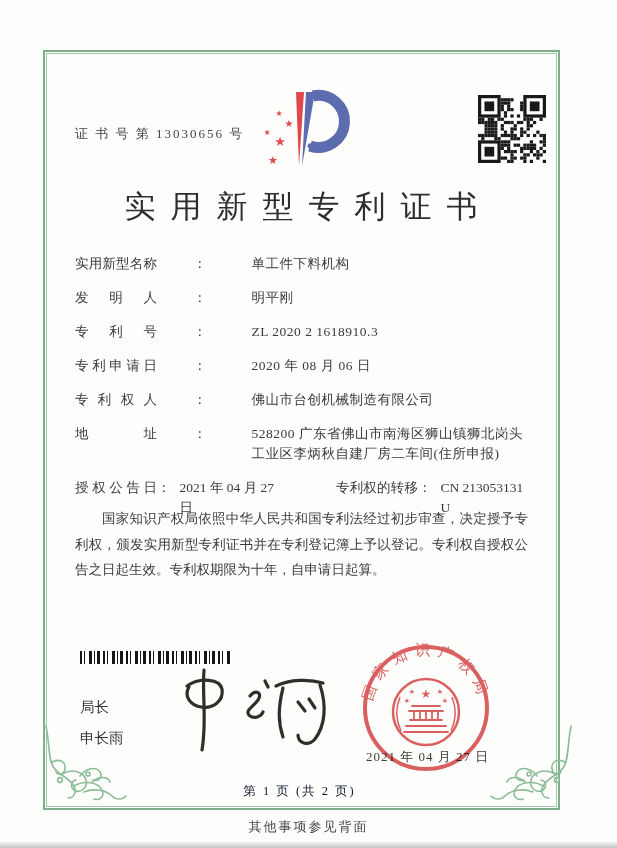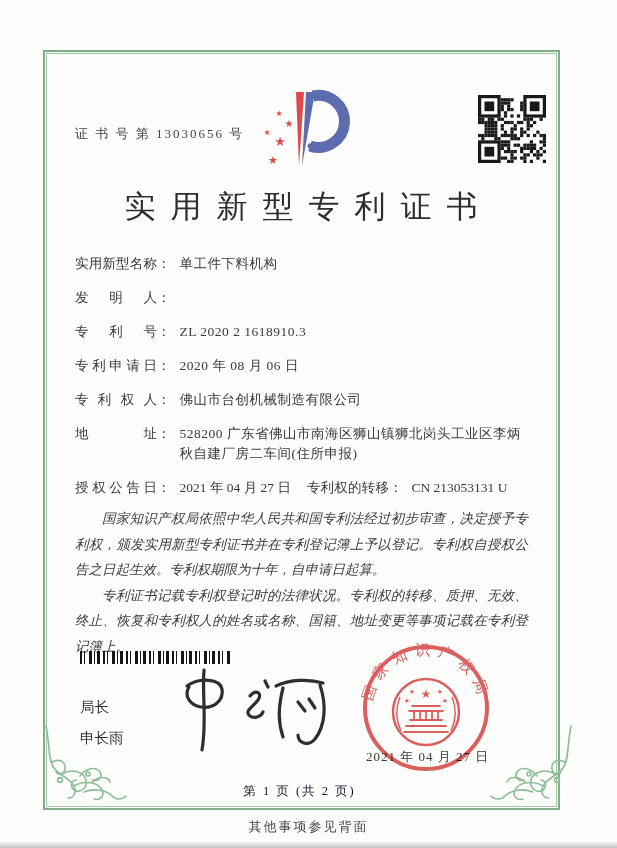--- a/index.html
+++ b/index.html
@@ -19,31 +19,31 @@
 
   .cert-no{position:absolute;left:75px;top:92px;font-size:13px;letter-spacing:2px;color:#444;margin-top:33px;}
   .logo{position:absolute;left:246px;top:86px;width:112px;height:102px;}
   .qr{position:absolute;left:478px;top:95px;width:68px;height:68px;}
 
   .title{position:absolute;left:0;top:186px;width:617px;text-align:center;
     font-size:31px;color:#2e2e2e;letter-spacing:15px;box-sizing:border-box;
     font-weight:500;}
 
   .fields{position:absolute;left:75px;top:254px;width:455px;}
-  .frow{display:flex;align-items:flex-start;margin-bottom:14px;font-size:13.5px;line-height:20px;color:#3b3b3b;}
+  .frow{display:flex;align-items:flex-start;margin-bottom:14px;font-size:13.5px;line-height:20px;color:#3b3b3b;gap:36px;}
   .flabel{display:inline-block;width:82px;text-align:justify;text-align-last:justify;flex:none;}
   .fcolon{flex:none;margin-right:9px;}
   .fvalue{flex:1;max-width:372px;letter-spacing:0.5px;}
   .grant-row{display:flex;margin-bottom:0;}
   .gpair{display:flex;}
   .gpair2{margin-left:16px;}
 
   .body-text{position:absolute;left:75px;top:506px;width:453px;
     font-size:13.5px;line-height:25.5px;text-align:justify;color:#3c3c3c;}
-  .body-text p{margin:0;text-indent:2em;font-style:italic;}
+  .body-text p{margin:0;text-indent:2em;}
 
   .barcode{position:absolute;left:80px;top:651px;width:150px;height:13px;
     background:repeating-linear-gradient(90deg,
       #161616 0 2px, transparent 2px 4px,
       #161616 4px 5px, transparent 5px 9px,
       #161616 9px 12px, transparent 12px 14px,
       #161616 14px 15px, transparent 15px 17px,
       #161616 17px 20px, transparent 20px 23px);}
 
   .officials{position:absolute;left:80px;top:692px;font-size:14.5px;line-height:31px;color:#333;}
@@ -268,20 +268,21 @@
 
 <div class="fields">
   <div class="frow">
     <span class="flabel">实用新型名称</span>
       <span class="fcolon">：</span>
     <span class="fvalue">单工件下料机构</span>
   </div>
   <div class="frow">
     <span class="flabel">发明人</span>
       <span class="fcolon">：</span>
+    <span class="fvalue">明平刚</span>
   </div>
   <div class="frow">
     <span class="flabel">专利号</span>
       <span class="fcolon">：</span>
     <span class="fvalue">ZL 2020 2 1618910.3</span>
   </div>
   <div class="frow">
     <span class="flabel">专利申请日</span>
       <span class="fcolon">：</span>
     <span class="fvalue">2020 年 08 月 06 日</span>
@@ -305,21 +306,20 @@
     <span class="gpair gpair2">
       <span class="flabel">专利权的转移</span>
         <span class="fcolon">：</span>
       <span>CN 213053131 U</span>
     </span>
   </div>
 </div>
 
 <div class="body-text">
   <p>国家知识产权局依照中华人民共和国专利法经过初步审查，决定授予专利权，颁发实用新型专利证书并在专利登记簿上予以登记。专利权自授权公告之日起生效。专利权期限为十年，自申请日起算。</p>
-  <p>专利证书记载专利权登记时的法律状况。专利权的转移、质押、无效、终止、恢复和专利权人的姓名或名称、国籍、地址变更等事项记载在专利登记簿上。</p>
 </div>
 
 <div class="barcode"></div>
 
 <div class="officials">
   <div>局长</div>
   <div>申长雨</div>
 </div>
 
 <svg class="signature" viewBox="0 0 162 88">

